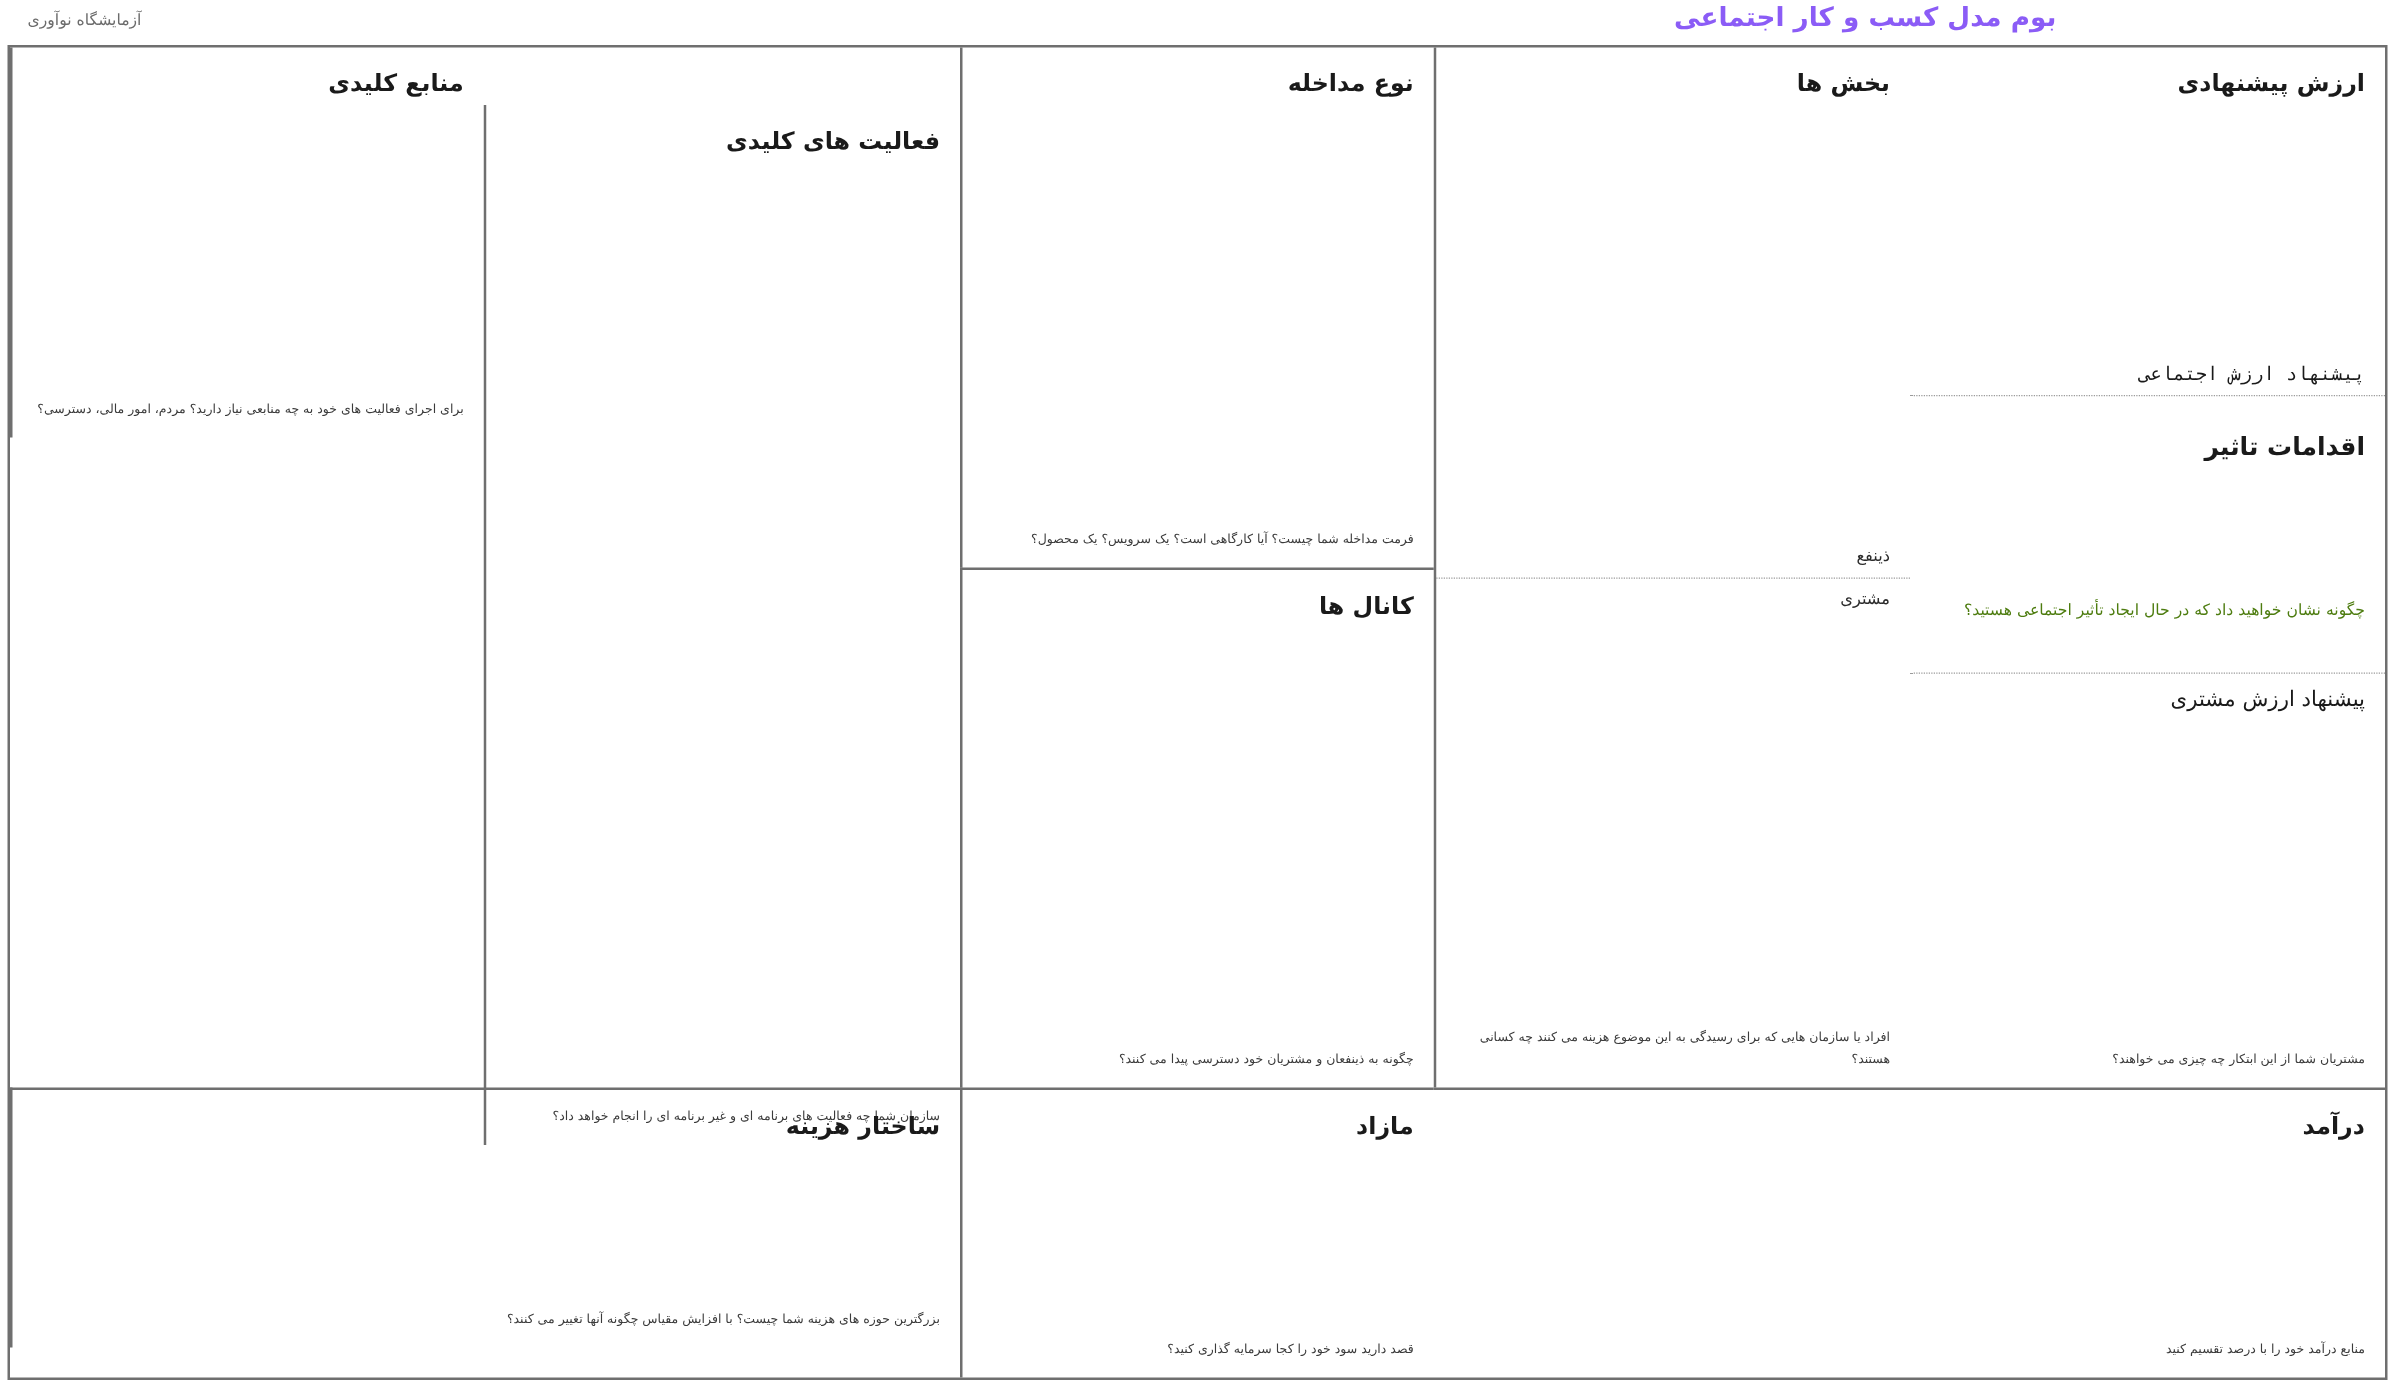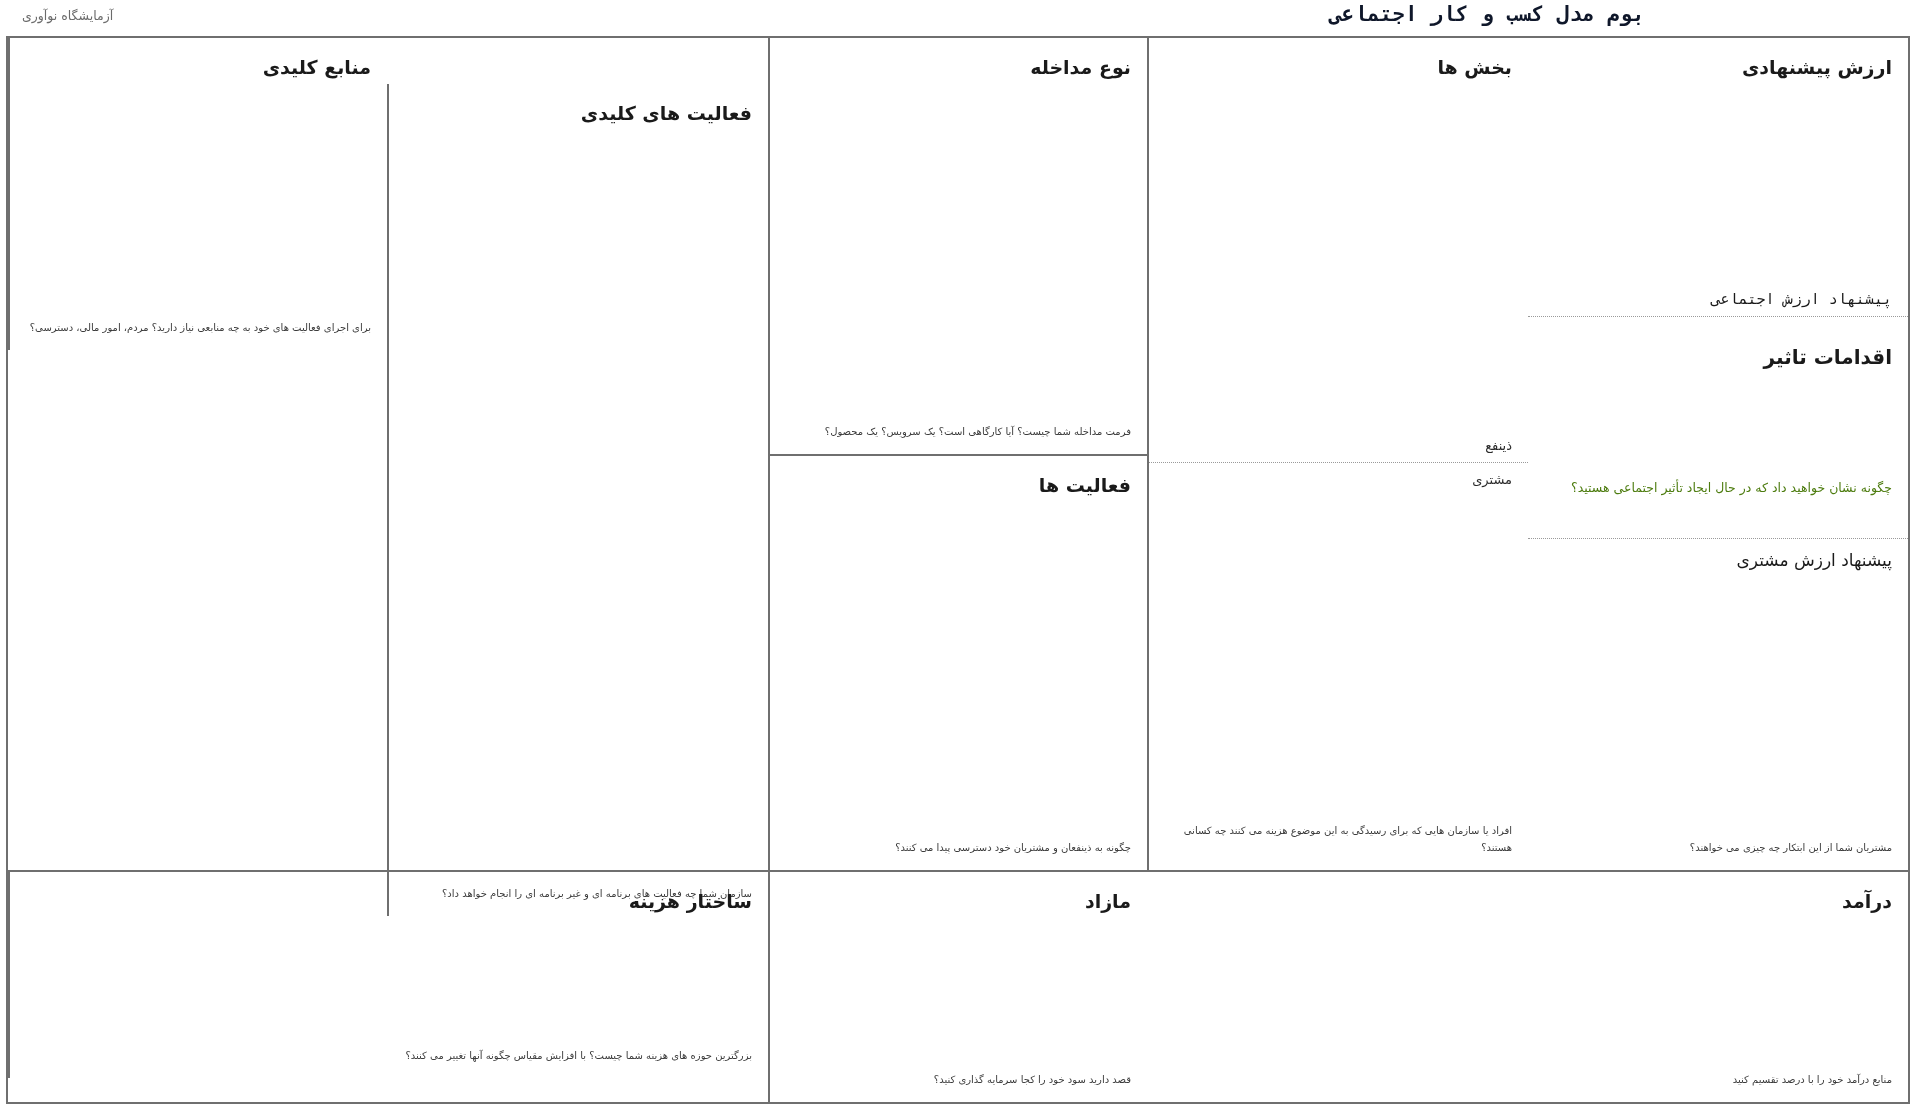--- a/index.html
+++ b/index.html
@@ -29,23 +29,22 @@
     left: 0;
     width: 1920px;
     height: 34px;
   }
   .header-title {
     position: absolute;
     right: 275px;
     top: 2px;
     font-size: 21px;
     font-weight: bold;
-    color: #0f172a;
+    color: #8b5cf6;
     white-space: nowrap;
-    font-family: Liberation Mono, monospace;
   }
   .header-brand {
     position: absolute;
     left: 22px;
     top: 8px;
     font-size: 12.5px;
     color: #6b6b6b;
     white-space: nowrap;
   }
 
@@ -158,21 +157,21 @@
 
       <div class="cell-hint">افراد یا سازمان هایی که برای رسیدگی به این موضوع هزینه می کنند چه کسانی هستند؟</div>
     </div>
 
     <div class="cell" style="right:761px; top:0; width:379px; height:416px;">
       <div class="cell-title">نوع مداخله</div>
       <div class="cell-hint">فرمت مداخله شما چیست؟ آیا کارگاهی است؟ یک سرویس؟ یک محصول؟</div>
     </div>
 
     <div class="cell top-border" style="right:761px; top:416px; width:379px; height:416px;">
-      <div class="cell-title">فعالیت ها</div>
+      <div class="cell-title">کانال ها</div>
       <div class="cell-hint">چگونه به ذینفعان و مشتریان خود دسترسی پیدا می کنند؟</div>
     </div>
 
     <div class="cell" style="right:1140px; top:0; width:381px; height:832px;margin-top:46px;">
       <div class="cell-title">فعالیت های کلیدی</div>
       <div class="cell-hint">سازمان شما چه فعالیت های برنامه ای و غیر برنامه ای را انجام خواهد داد؟</div>
     </div>
 
     <div class="cell" style="right:1521px; top:0; width:379px; height:312px;">
       <div class="cell-title">منابع کلیدی</div>

